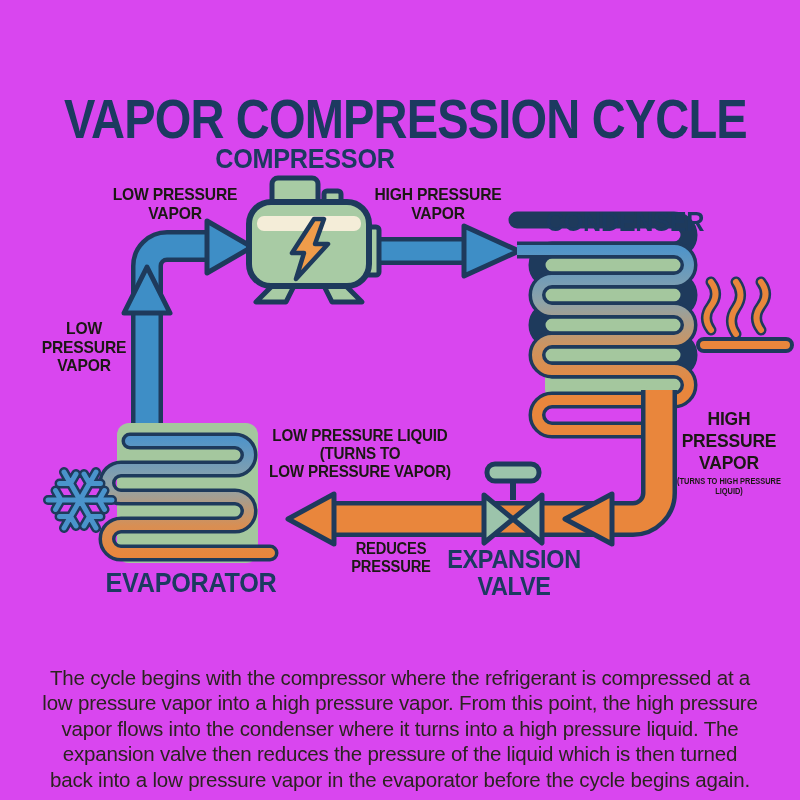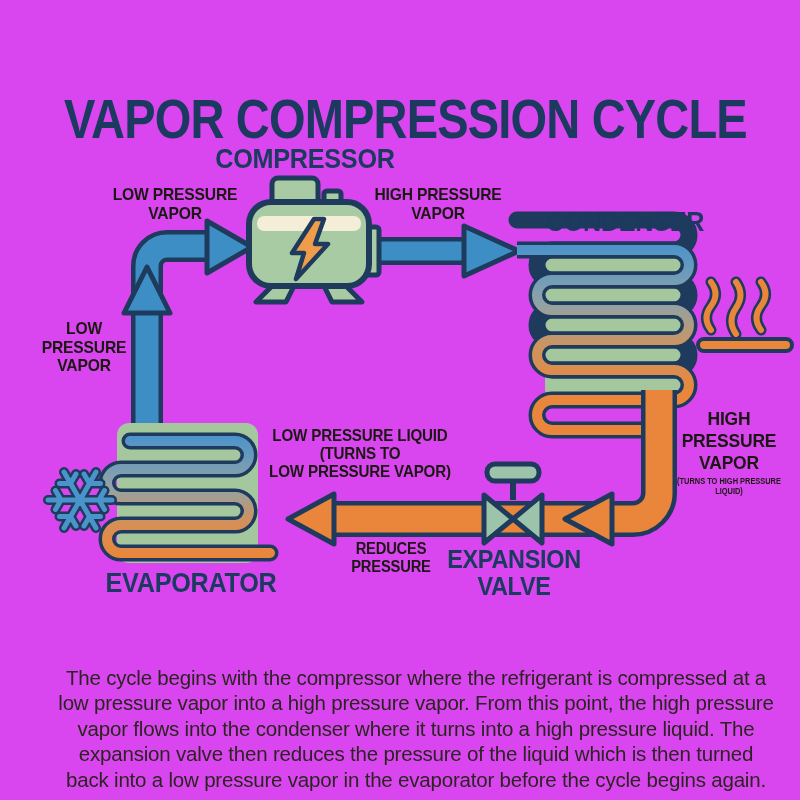--- a/index.html
+++ b/index.html
@@ -24,21 +24,21 @@
     color:#1b1814;font-weight:bold;text-align:center;line-height:1.1;
     letter-spacing:-0.2px;transform:scaleX(0.92);transform-origin:50% 50%;
   }
   .note-label{
     color:#1b1814;font-weight:bold;text-align:center;line-height:1.15;
     letter-spacing:0;transform:scaleX(0.85);transform-origin:50% 50%;
     font-size:9.5px;margin-top:2px;
   }
   .description{
     left:40px;top:644px;width:720px;text-align:center;
-    color:#2b2420;font-size:20.5px;line-height:25.5px;letter-spacing:-0.2px;margin-left:16px;
+    color:#2b2420;font-size:20.5px;line-height:25.5px;letter-spacing:-0.2px;
   }
   svg{position:absolute;left:0;top:0;}
 </style>
 </head>
 <body>
 
 <div class="page">
 
   <svg width="800" height="800" viewBox="0 0 800 800">
     <defs>

